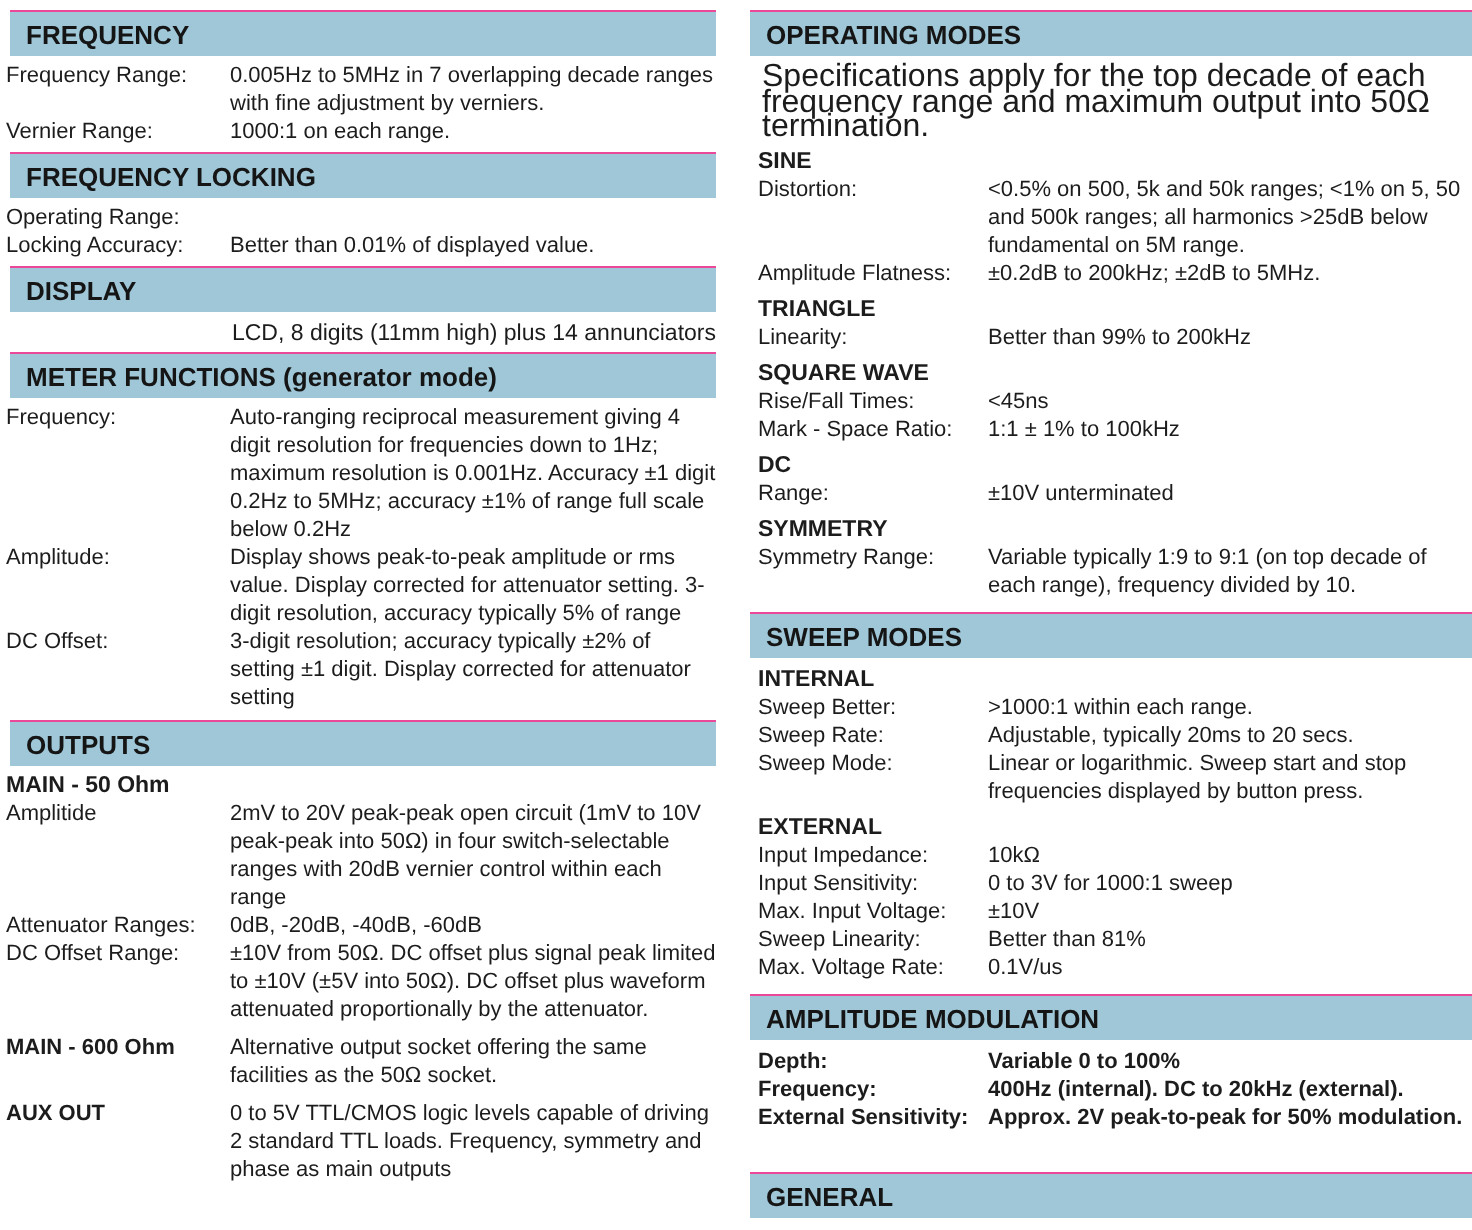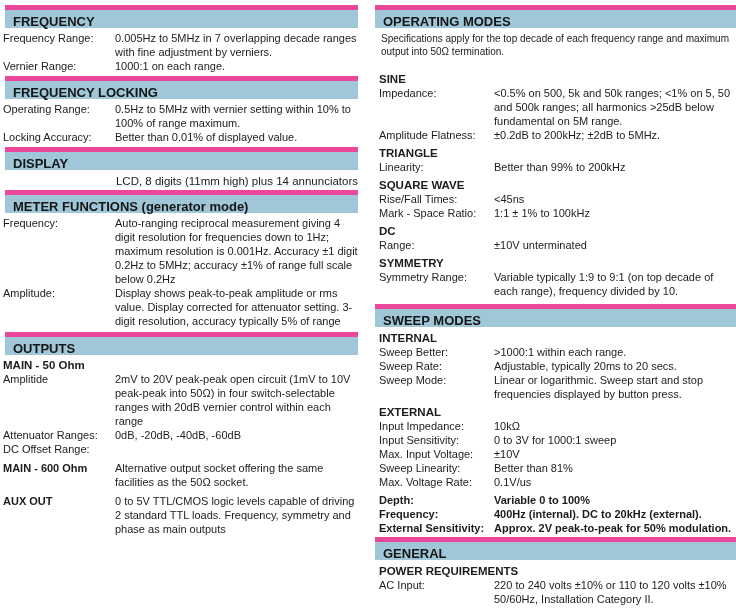--- a/index.html
+++ b/index.html
@@ -8,31 +8,31 @@
     background:#ffffff; color:#1c1c1c;
     font-family:"Liberation Sans", sans-serif;
   }
   .col { position:absolute; top:0; }
   .col-left  { left:3px;  width:355px; }
   .col-right { left:375px; width:361px; }
   .bar {
     background:#9fc7d8; height:23px; line-height:23px;
     font-weight:bold; font-size:13px; color:#151515;
     padding-left:8px; box-sizing:border-box;
-    border-top:5px solid #ec4899;
+    border-top:1px solid #ec4899;
   }
   .col-left .bar { margin-left:2px; }
   .rows { margin-top:3px; }
   .spec { display:flex; font-size:11px; line-height:14px; }
   .spec .lbl { flex:0 0 112px; }
   .col-right .spec .lbl { flex:0 0 115px; }
   .spec .val { flex:1; }
   .lbl.bold { font-weight:bold; }
   .sub { font-weight:bold; font-size:11.5px; line-height:14px; margin-top:4px; }
-  .note { font-size:10px; line-height:12.5px; margin:5px 0 1px 2px; }
+  .note { font-size:16px; line-height:12.5px; margin:5px 0 1px 2px; }
   .fulltext { font-size:11.5px; line-height:14px; margin:4px 0 2px 0;text-align:right; }
   .col-right .rows, .col-right .sub, .col-right .note { padding-left:4px; }
   .gap4 { margin-top:4px;font-weight:bold; }
   .gap5 { margin-top:5px; }
 </style>
 </head>
 <body>
 
 <div class="col col-left">
 
@@ -49,21 +49,20 @@
       <span class="val">1000:1 on each range.</span>
     </div>
   </div>
 
   <div class="bar" style="margin-top:3px">
     <span>FREQUENCY LOCKING</span>
   </div>
   <div class="rows">
     <div class="spec">
       <span class="lbl">Operating Range:</span>
-      <span class="val">0.5Hz to 5MHz with vernier setting within 10% to 100% of range maximum.</span>
     </div>
     <div class="spec">
       <span class="lbl">Locking Accuracy:</span>
       <span class="val">Better than 0.01% of displayed value.</span>
     </div>
   </div>
 
   <div class="bar" style="margin-top:3px">
     <span>DISPLAY</span>
   </div>
@@ -74,61 +73,66 @@
   </div>
   <div class="rows">
     <div class="spec">
       <span class="lbl">Frequency:</span>
       <span class="val">Auto-ranging reciprocal measurement giving 4 digit resolution for frequencies down to 1Hz; maximum resolution is 0.001Hz. Accuracy ±1 digit 0.2Hz to 5MHz; accuracy ±1% of range full scale below 0.2Hz</span>
     </div>
     <div class="spec">
       <span class="lbl">Amplitude:</span>
       <span class="val">Display shows peak-to-peak amplitude or rms value.  Display corrected for attenuator setting. 3-digit resolution, accuracy typically 5% of range</span>
     </div>
+    <div class="spec">
+      <span class="lbl">DC Offset:</span>
+      <span class="val">3-digit resolution; accuracy typically ±2% of setting ±1 digit.  Display corrected for attenuator setting</span>
+    </div>
   </div>
 
   <div class="bar" style="margin-top:4px">
     <span>OUTPUTS</span>
   </div>
   <div class="rows">
     <div class="sub" style="margin-top:2px">MAIN - 50 Ohm</div>
     <div class="spec">
       <span class="lbl">Amplitide</span>
       <span class="val">2mV to 20V peak-peak open circuit (1mV to 10V peak-peak into 50Ω) in four switch-selectable ranges with 20dB vernier control within each range</span>
     </div>
     <div class="spec">
       <span class="lbl">Attenuator Ranges:</span>
       <span class="val">0dB, -20dB, -40dB, -60dB</span>
     </div>
     <div class="spec">
       <span class="lbl">DC Offset Range:</span>
+      <span class="val">±10V from 50Ω. DC offset plus signal peak limited to ±10V (±5V into 50Ω).  DC offset plus waveform attenuated proportionally by the attenuator.</span>
     </div>
     <div class="spec gap5">
       <span class="lbl bold">MAIN - 600 Ohm</span>
       <span class="val">Alternative output socket offering the same facilities as the 50Ω socket.</span>
     </div>
     <div class="spec gap5">
       <span class="lbl bold">AUX OUT</span>
       <span class="val">0 to 5V TTL/CMOS logic levels capable of driving 2 standard TTL loads.  Frequency, symmetry and phase as main outputs</span>
     </div>
   </div>
 
 </div>
 
 <div class="col col-right">
 
   <div class="bar" style="margin-top:5px">
     <span>OPERATING MODES</span>
   </div>
   <div class="note">Specifications apply for the top decade of each frequency range and maximum output into 50Ω termination.</div>
 
-  <div class="sub" style="margin-top:14px">SINE</div>
-  <div class="rows" style="margin-top:0">
-    <div class="spec">
-      <span class="lbl">Impedance:</span>
+  <div class="sub" style="margin-top:3px">SINE</div>
+  <div class="rows" style="margin-top:0">
+    <div class="spec">
+      <span class="lbl">Distortion:</span>
       <span class="val">&lt;0.5% on 500, 5k and 50k ranges;  &lt;1% on 5, 50 and 500k ranges; all harmonics &gt;25dB below fundamental on 5M range.</span>
     </div>
     <div class="spec">
       <span class="lbl">Amplitude Flatness:</span>
       <span class="val">±0.2dB to 200kHz; ±2dB to 5MHz.</span>
     </div>
   </div>
 
   <div class="sub">TRIANGLE</div>
   <div class="rows" style="margin-top:0">
@@ -201,36 +205,39 @@
     <div class="spec">
       <span class="lbl">Sweep Linearity:</span>
       <span class="val">Better than 81%</span>
     </div>
     <div class="spec">
       <span class="lbl">Max. Voltage Rate:</span>
       <span class="val">0.1V/us</span>
     </div>
   </div>
 
+  <div class="bar" style="margin-top:6px">
+    <span>AMPLITUDE MODULATION</span>
+  </div>
   <div class="rows gap4">
     <div class="spec">
       <span class="lbl">Depth:</span>
       <span class="val">Variable 0 to 100%</span>
     </div>
     <div class="spec">
       <span class="lbl">Frequency:</span>
       <span class="val">400Hz (internal).  DC to 20kHz (external).</span>
     </div>
     <div class="spec">
       <span class="lbl">External Sensitivity:</span>
       <span class="val">Approx. 2V peak-to-peak for 50% modulation.</span>
     </div>
   </div>
 
-  <div class="bar" style="margin-top:2px">
+  <div class="bar" style="margin-top:20px">
     <span>GENERAL</span>
   </div>
   <div class="sub">POWER REQUIREMENTS</div>
   <div class="rows" style="margin-top:0">
     <div class="spec">
       <span class="lbl">AC Input:</span>
       <span class="val">220 to 240 volts ±10% or 110 to 120 volts ±10% 50/60Hz, Installation Category II.</span>
     </div>
   </div>
 

